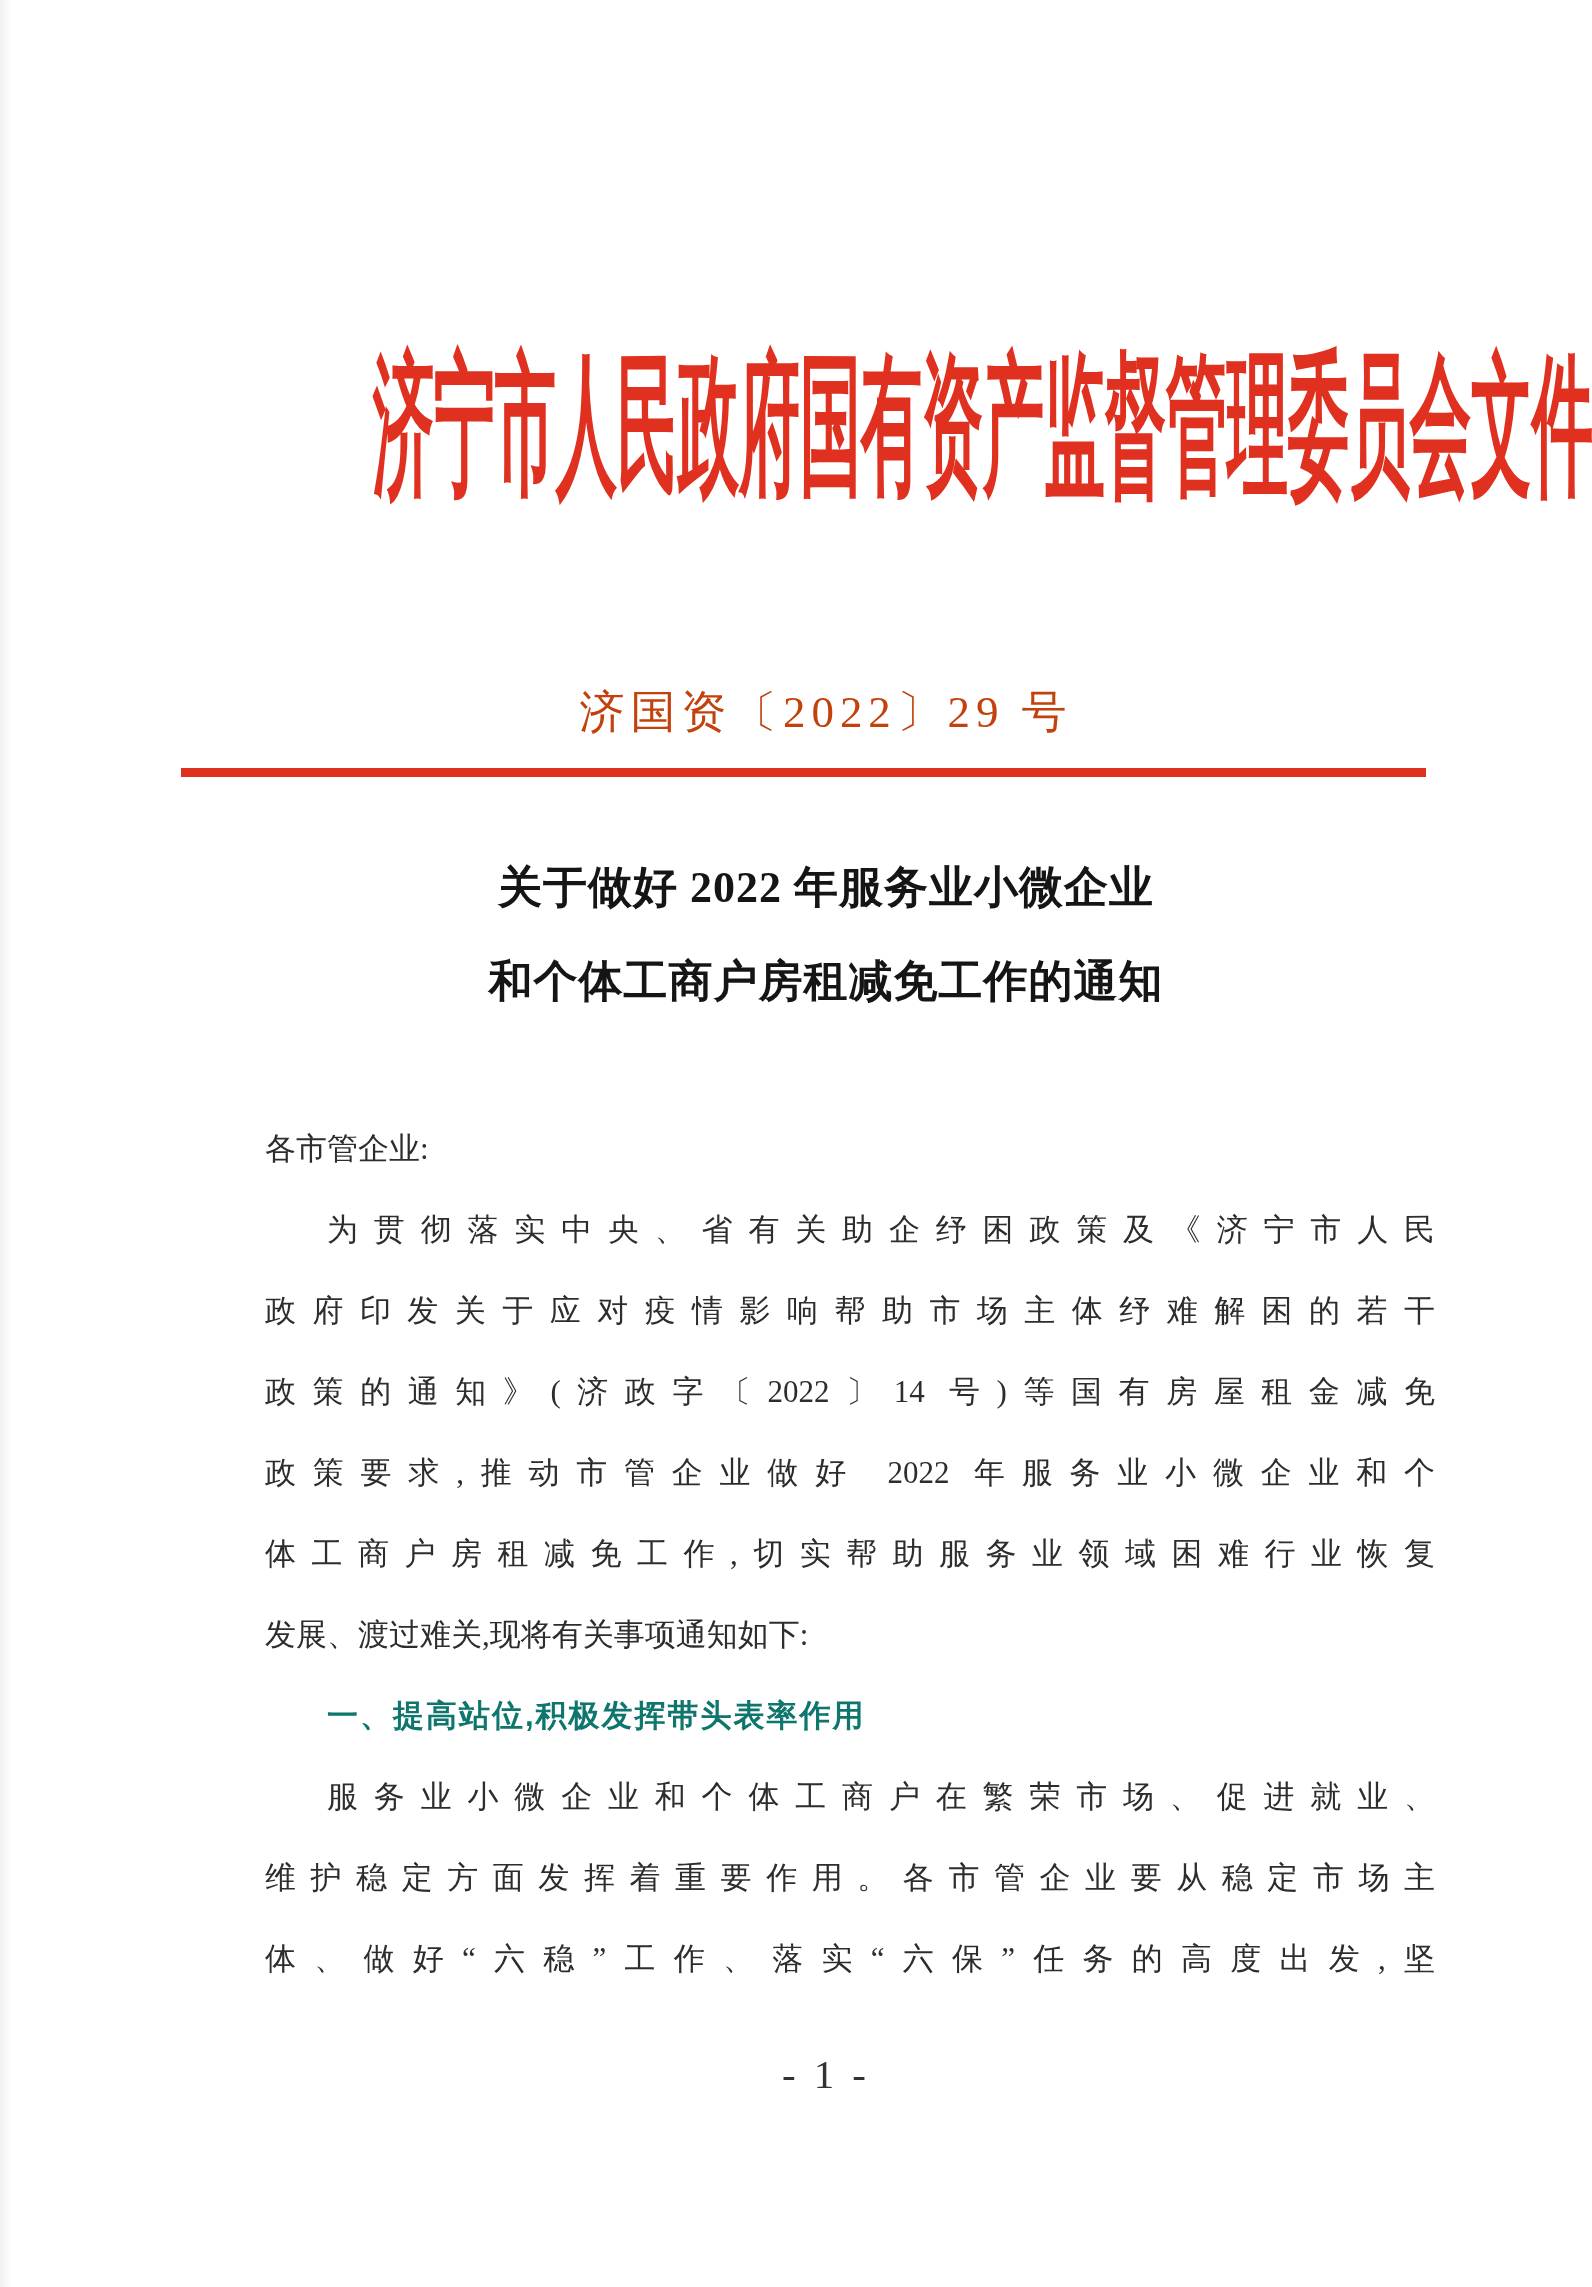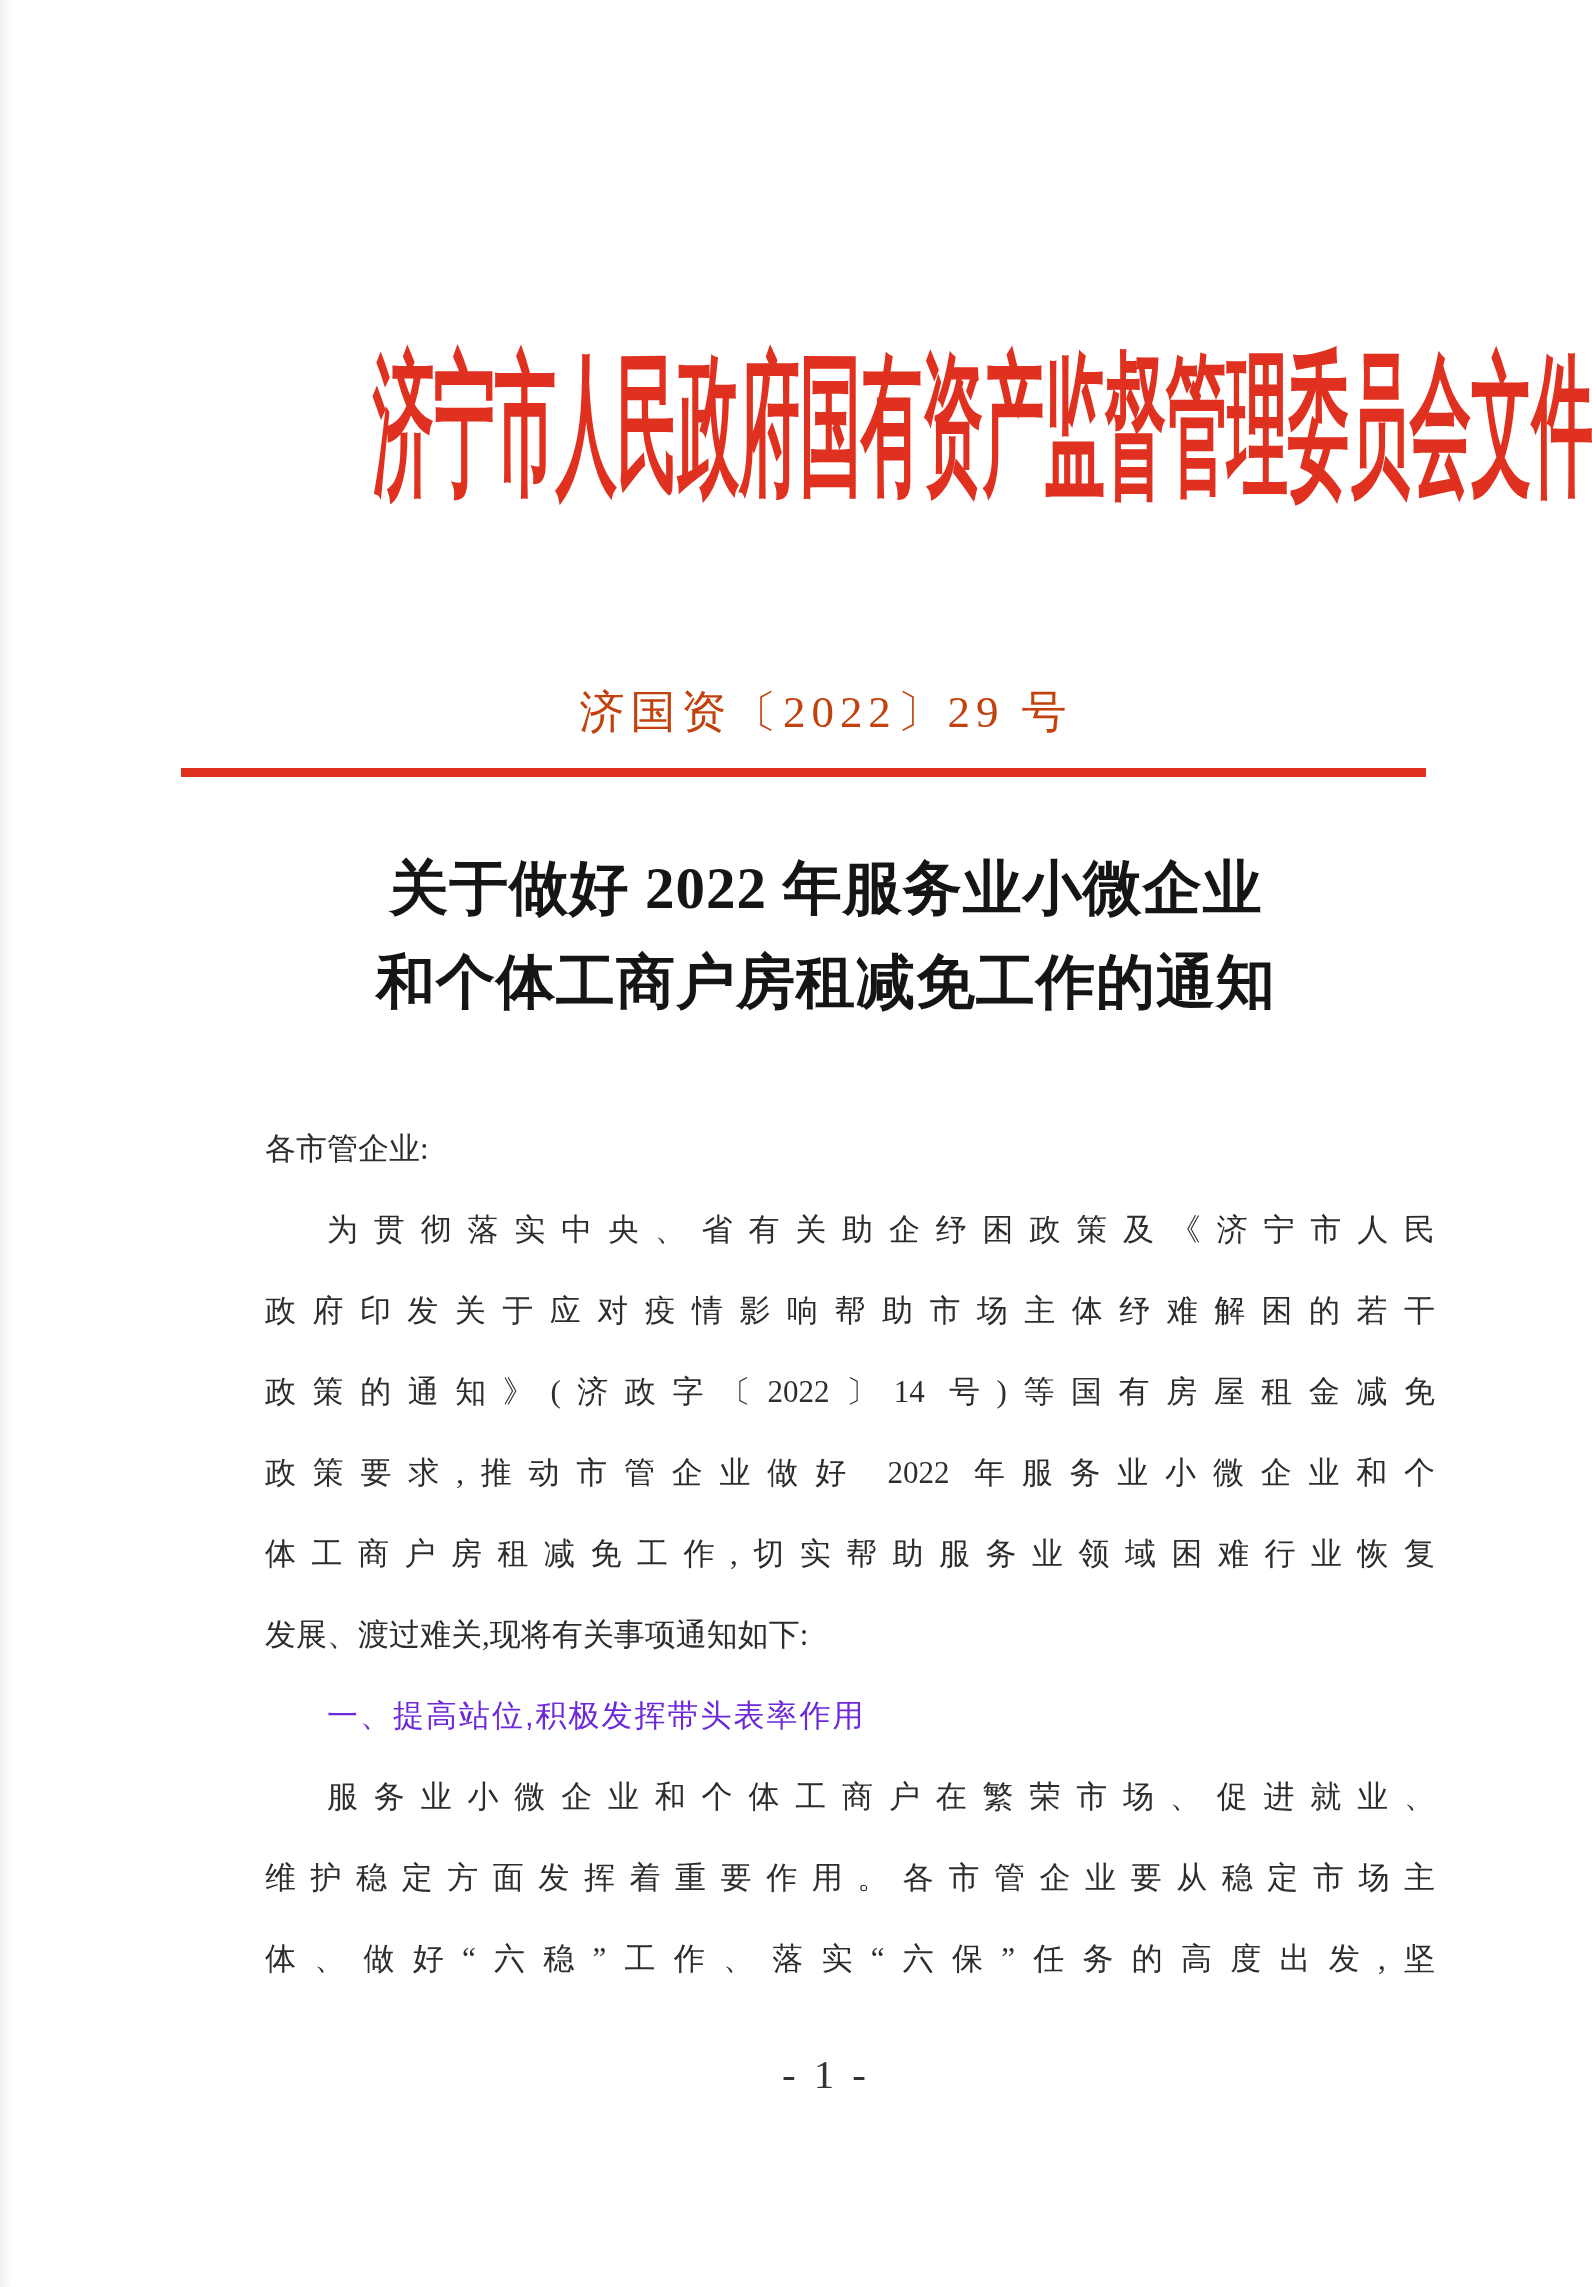--- a/index.html
+++ b/index.html
@@ -18,28 +18,28 @@
   .red-head-text{
     display:inline-block;white-space:nowrap;
     font-size:61px;line-height:61px;font-weight:700;color:var(--red);
     transform:scaleY(2.52);letter-spacing:0;
   }
 
   .doc-number{top:687px;font-size:45px;line-height:51px;letter-spacing:5.9px;color:#c2410c;}
 
   .red-line{position:absolute;top:768px;left:181px;width:1245px;height:8.8px;background:var(--red);}
 
-  .doc-title{top:841px;font-size:59px;line-height:94px;font-weight:700;
+  .doc-title{top:841px;font-size:44px;line-height:94px;font-weight:700;
     color:#151515;letter-spacing:1px;}
 
   .body-block{position:absolute;top:1108px;left:265px;width:1170px;color:var(--body-text);}
   .bl{font-size:31px;line-height:81px;height:81px;}
   .ind{text-indent:2em;}
   .just{text-align:justify;text-align-last:justify;text-justify:inter-character;}
-  .heading{font-weight:400;color:#6d28d9;
+  .heading{font-weight:700;color:#0f766e;
     font-family:"Liberation Sans","DejaVu Sans",sans-serif;letter-spacing:2px;}
 
   .page-number{top:2050px;font-size:41px;line-height:49px;letter-spacing:3.9px;color:#333;}
 </style>
 </head>
 <body>
 
 <div class="page">
   <div class="scan-edge"></div>
 

